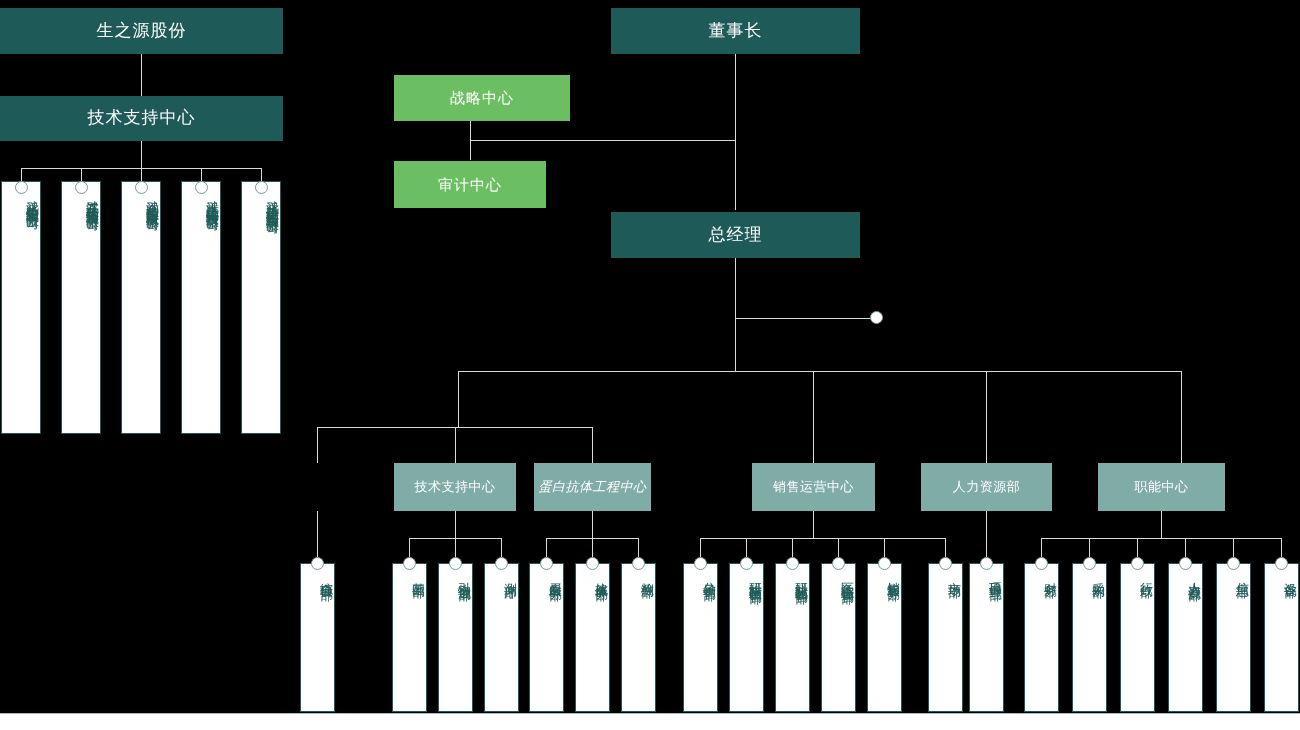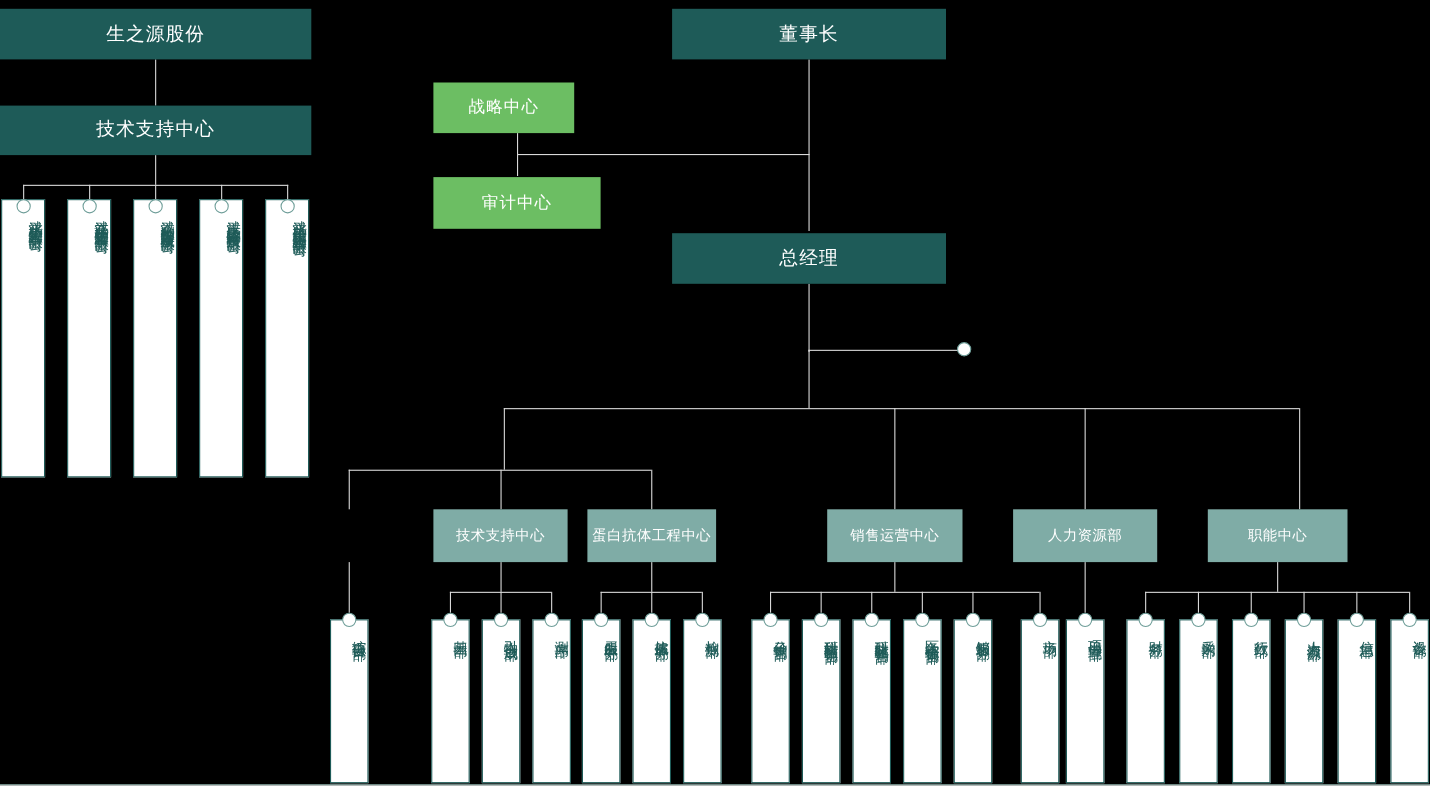--- a/index.html
+++ b/index.html
@@ -99,21 +99,21 @@
   <div class="line vline" style="left:1185px;top:538px;height:19px;"></div>
   <div class="line vline" style="left:1233px;top:538px;height:19px;"></div>
   <div class="line vline" style="left:1281px;top:538px;height:19px;"></div>
 
   <div class="box lvl-dark" style="left:0px;top:8px;width:283px;height:46px;">生之源股份</div>
 
   <div class="box lvl-dark" style="left:0px;top:96px;width:283px;height:45px;">技术支持中心</div>
 
   <div class="box lvl-dark" style="left:611px;top:8px;width:249px;height:46px;">董事长</div>
 
-  <div class="box lvl-green" style="left:394px;top:75px;width:128px;height:46px;text-align:center;">战略中心</div>
+  <div class="box lvl-green" style="left:394px;top:75px;width:176px;height:46px;text-align:center;">战略中心</div>
 
   <div class="box lvl-green" style="left:394px;top:161px;width:152px;height:47px;">审计中心</div>
 
   <div class="box lvl-dark" style="left:611px;top:212px;width:249px;height:46px;">总经理</div>
 
   <div class="knob" style="left:870px;top:311px;"></div>
 
   <div class="box lvl-leaf" style="left:1px;top:181px;width:40px;height:253px;">武汉华美生物工程有限公司</div>
   <div class="knob" style="left:15px;top:181px;"></div>
 
@@ -123,21 +123,21 @@
   <div class="box lvl-leaf" style="left:121px;top:181px;width:40px;height:253px;">武汉金利生医疗器械有限公司</div>
   <div class="knob" style="left:135px;top:181px;"></div>
 
   <div class="box lvl-leaf" style="left:181px;top:181px;width:40px;height:253px;">武汉生之源生物科技有限公司</div>
   <div class="knob" style="left:195px;top:181px;"></div>
 
   <div class="box lvl-leaf" style="left:241px;top:181px;width:40px;height:253px;">武汉华美维士康生物工程有限公司</div>
   <div class="knob" style="left:255px;top:181px;"></div>
 
   <div class="box lvl-mid" style="left:394px;top:463px;width:122px;height:48px;">技术支持中心</div>
-  <div class="box lvl-mid" style="left:534px;top:463px;width:117px;height:48px;">蛋白抗体工程中心</div>
+  <div class="box lvl-mid" style="left:534px;top:463px;width:117px;height:48px;font-style:italic;">蛋白抗体工程中心</div>
   <div class="box lvl-mid" style="left:752px;top:463px;width:123px;height:48px;">销售运营中心</div>
   <div class="box lvl-mid" style="left:921px;top:463px;width:131px;height:48px;">人力资源部</div>
   <div class="box lvl-mid" style="left:1098px;top:463px;width:127px;height:48px;">职能中心</div>
 
   <div class="box lvl-leaf" style="left:300px;top:563px;width:35px;height:149px;">综合项目部</div>
   <div class="knob" style="left:311px;top:557px;"></div>
 
   <div class="box lvl-leaf" style="left:392px;top:563px;width:35px;height:149px;">基因部</div>
   <div class="knob" style="left:403px;top:557px;"></div>
 

